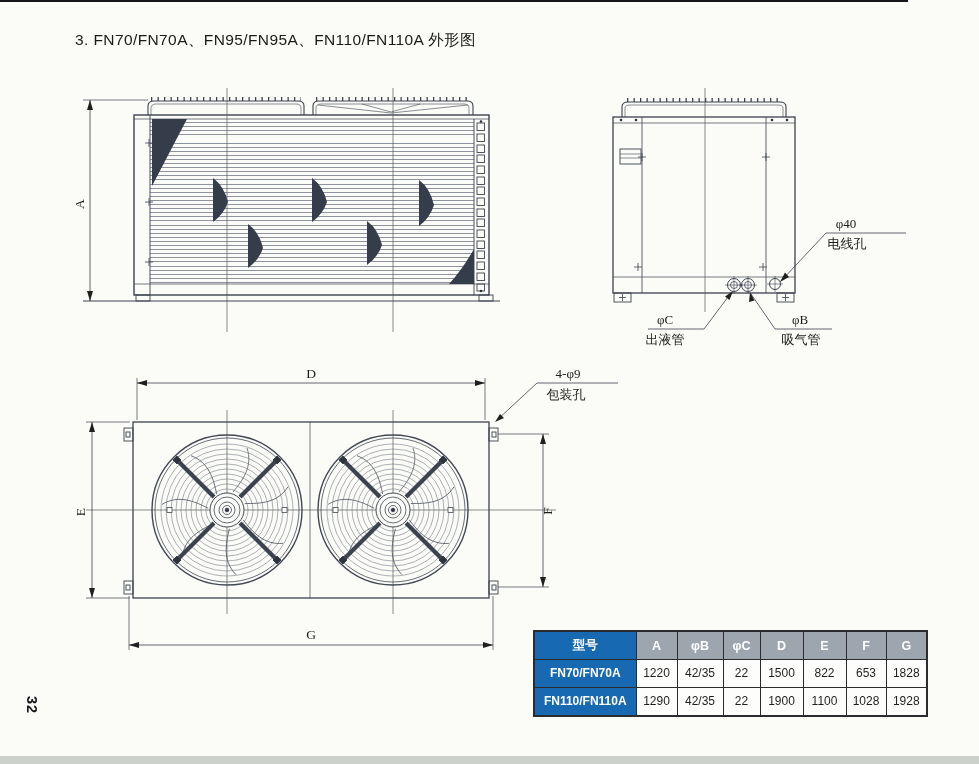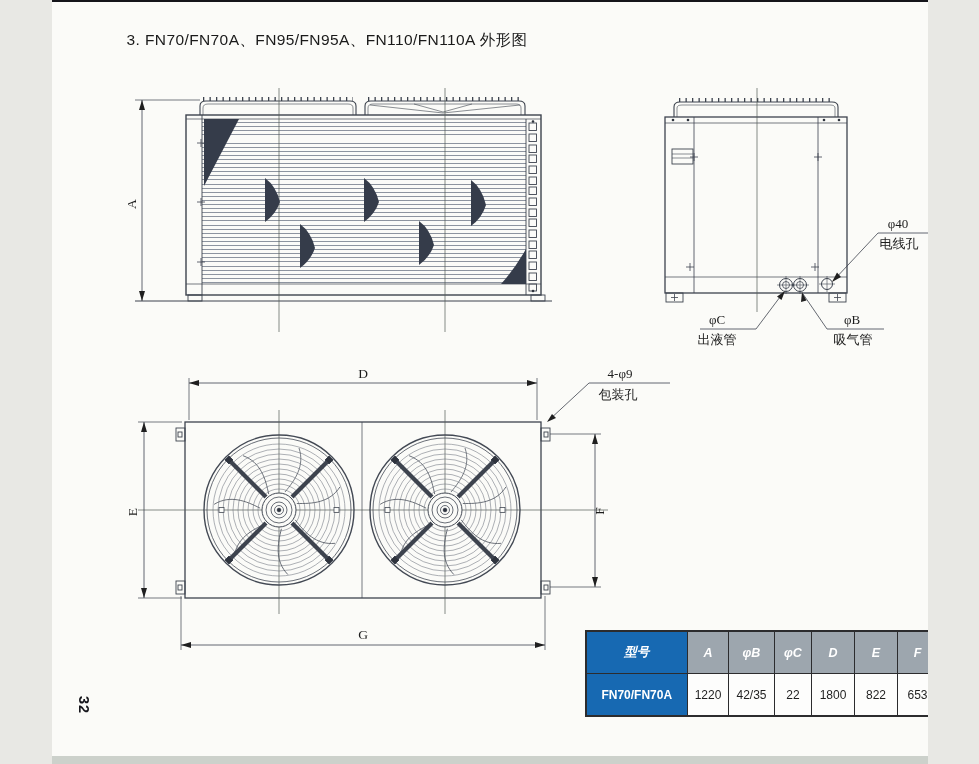--- a/index.html
+++ b/index.html
@@ -1,17 +1,17 @@
 <!DOCTYPE html>
 <html><head>
 <meta charset="utf-8">
 <style>
   html,body{margin:0;padding:0;background:#e8e8e4;}
   .page{
-    position:relative;width:876px;height:764px;margin:0 auto;
+    position:relative;width:979px;height:764px;margin:0 auto;
     background:#fbfbf8;overflow:hidden;
     font-family:"Liberation Sans",sans-serif;color:#1f1f1f;
   }
   .scan-top{position:absolute;left:0;top:0;width:908px;height:2px;background:#15151a;}
   .scan-bottom{position:absolute;left:0;top:756px;width:979px;height:8px;background:#ccd1cb;}
   .title{
     position:absolute;left:75px;top:30px;font-size:15.5px;letter-spacing:.4px;
     color:#1a1a1a;font-weight:500;white-space:nowrap;
   }
   .pageno{
@@ -28,21 +28,21 @@
   svg.art text{font-family:"Liberation Serif",serif;fill:#1c1c1c;}
   .spec{
     position:absolute;left:533px;top:630px;width:393px;height:87px;
     border-collapse:collapse;table-layout:fixed;
     border:2px solid #2c2c2e;font-size:12px;
   }
   .spec th,.spec td{
     border:1px solid #2c2c2e;text-align:center;vertical-align:middle;
     padding:0;height:21px;overflow:hidden;white-space:nowrap;
   }
-  .spec th{background:#9da6ae;color:#fff;font-weight:bold;font-size:12.5px;font-style:italic;}
+  .spec th{background:#9da6ae;color:#fff;font-weight:bold;font-size:12.5px;}
   .spec th.model-col,.spec td.model-col{background:#1769b2;color:#fff;font-weight:bold;}
   .spec tr.alt td{background:#d9dae3;}
   .spec tr td{background:#fdfdfc;}
   .spec tr td.model-col{background:#1769b2;}
 </style>
 </head>
 <body>
 
 <div class="page">
   <div class="scan-top"></div>
@@ -320,20 +320,30 @@
       <th>D</th>
       <th>E</th>
       <th>F</th>
       <th>G</th>
     </tr>
     <tr>
       <td class="model-col">FN70/FN70A</td>
       <td>1220</td>
       <td>42/35</td>
       <td>22</td>
-      <td>1800</td>
+      <td>1500</td>
       <td>822</td>
       <td>653</td>
       <td>1828</td>
     </tr>
+    <tr>
+      <td class="model-col">FN110/FN110A</td>
+      <td>1290</td>
+      <td>42/35</td>
+      <td>22</td>
+      <td>1900</td>
+      <td>1100</td>
+      <td>1028</td>
+      <td>1928</td>
+    </tr>
   </tbody>
     </table>
 </div>
 
 </body></html>

